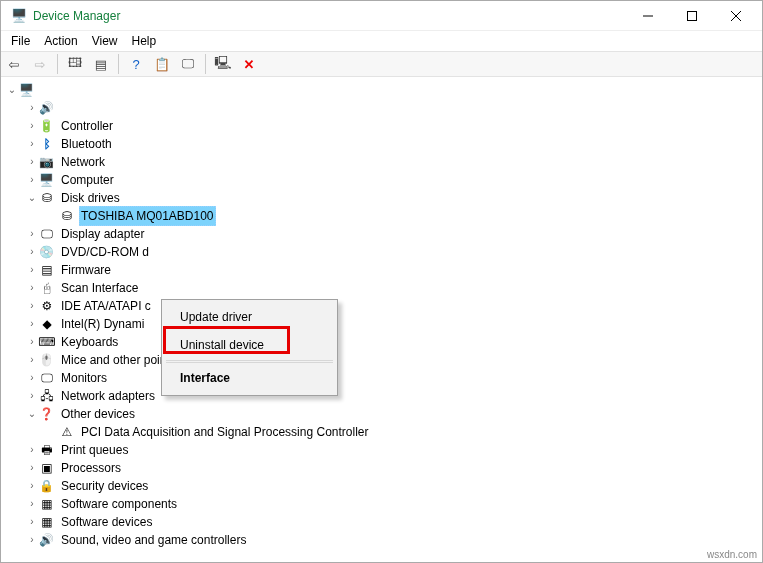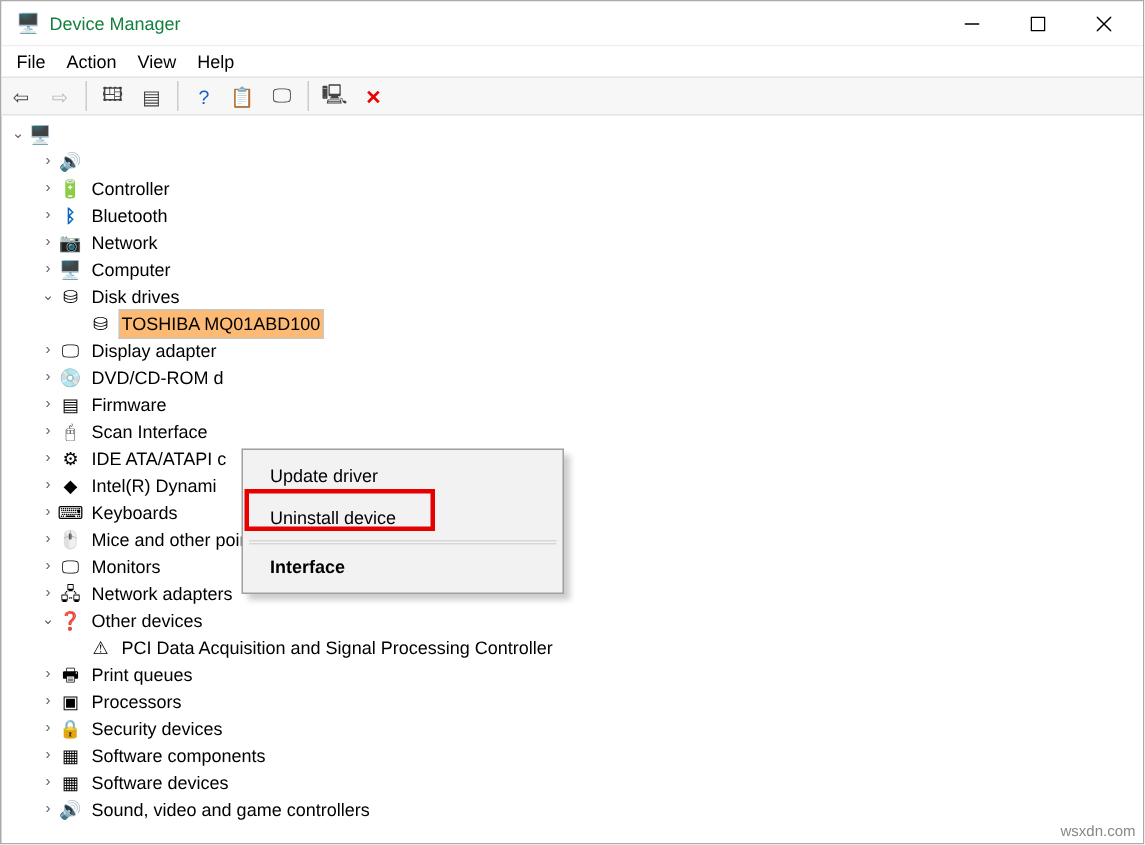--- a/index.html
+++ b/index.html
@@ -23,26 +23,26 @@
   .toolbar .tbtn { width: 22px; height:22px; display:flex; align-items:center; justify-content:center; font-size:13px; color:#444;}
   .toolbar .sep { width:1px; height:20px; background:#ccc; margin:0 2px;}
   .content { flex:1; overflow:auto; padding: 4px 0 4px 4px; position:relative;}
   .tree { list-style:none; }
   .tree ul { list-style:none; padding-left: 20px;}
   .node { display:flex; align-items:center; height:18px; line-height:18px; white-space:nowrap; }
   .expander { width: 14px; text-align:center; color:#666; font-size:10px; cursor:pointer; user-select:none;}
   .expander.hidden { visibility: hidden; }
   .devicon { width:16px; height:16px; display:inline-flex; align-items:center; justify-content:center; margin-right:4px; font-size:12px;}
   .node .label { padding: 0 2px; }
-  .node.selected .label { background:#fdba74; border:1px dotted #99d1ff; padding: 0 1px;}
+  .node.selected .label { background:#7dd3fc; border:1px dotted #99d1ff; padding: 0 1px;}
   .context-menu {
     position:absolute;
     left:160px;
     top:222px;
-    width:215px;
+    width:177px;
     background:#f2f2f2;
     border:1px solid #a0a0a0;
     box-shadow: 4px 4px 4px rgba(0,0,0,0.2);
     padding: 3px 2px;
     z-index: 10;
   }
   .context-menu .cmitem { padding: 7px 16px; font-size:12px; color:#000; position:relative;}
   .context-menu .cmitem.bold { font-weight:bold; }
   .context-menu .cmsep { height:1px; background:#d7d7d7; margin:1px 2px;}
   .highlight-uninstall { position:absolute; left:162px; top:249px; width:127px; height:28px; border:3px solid #e60000; z-index:20; pointer-events:none;}

